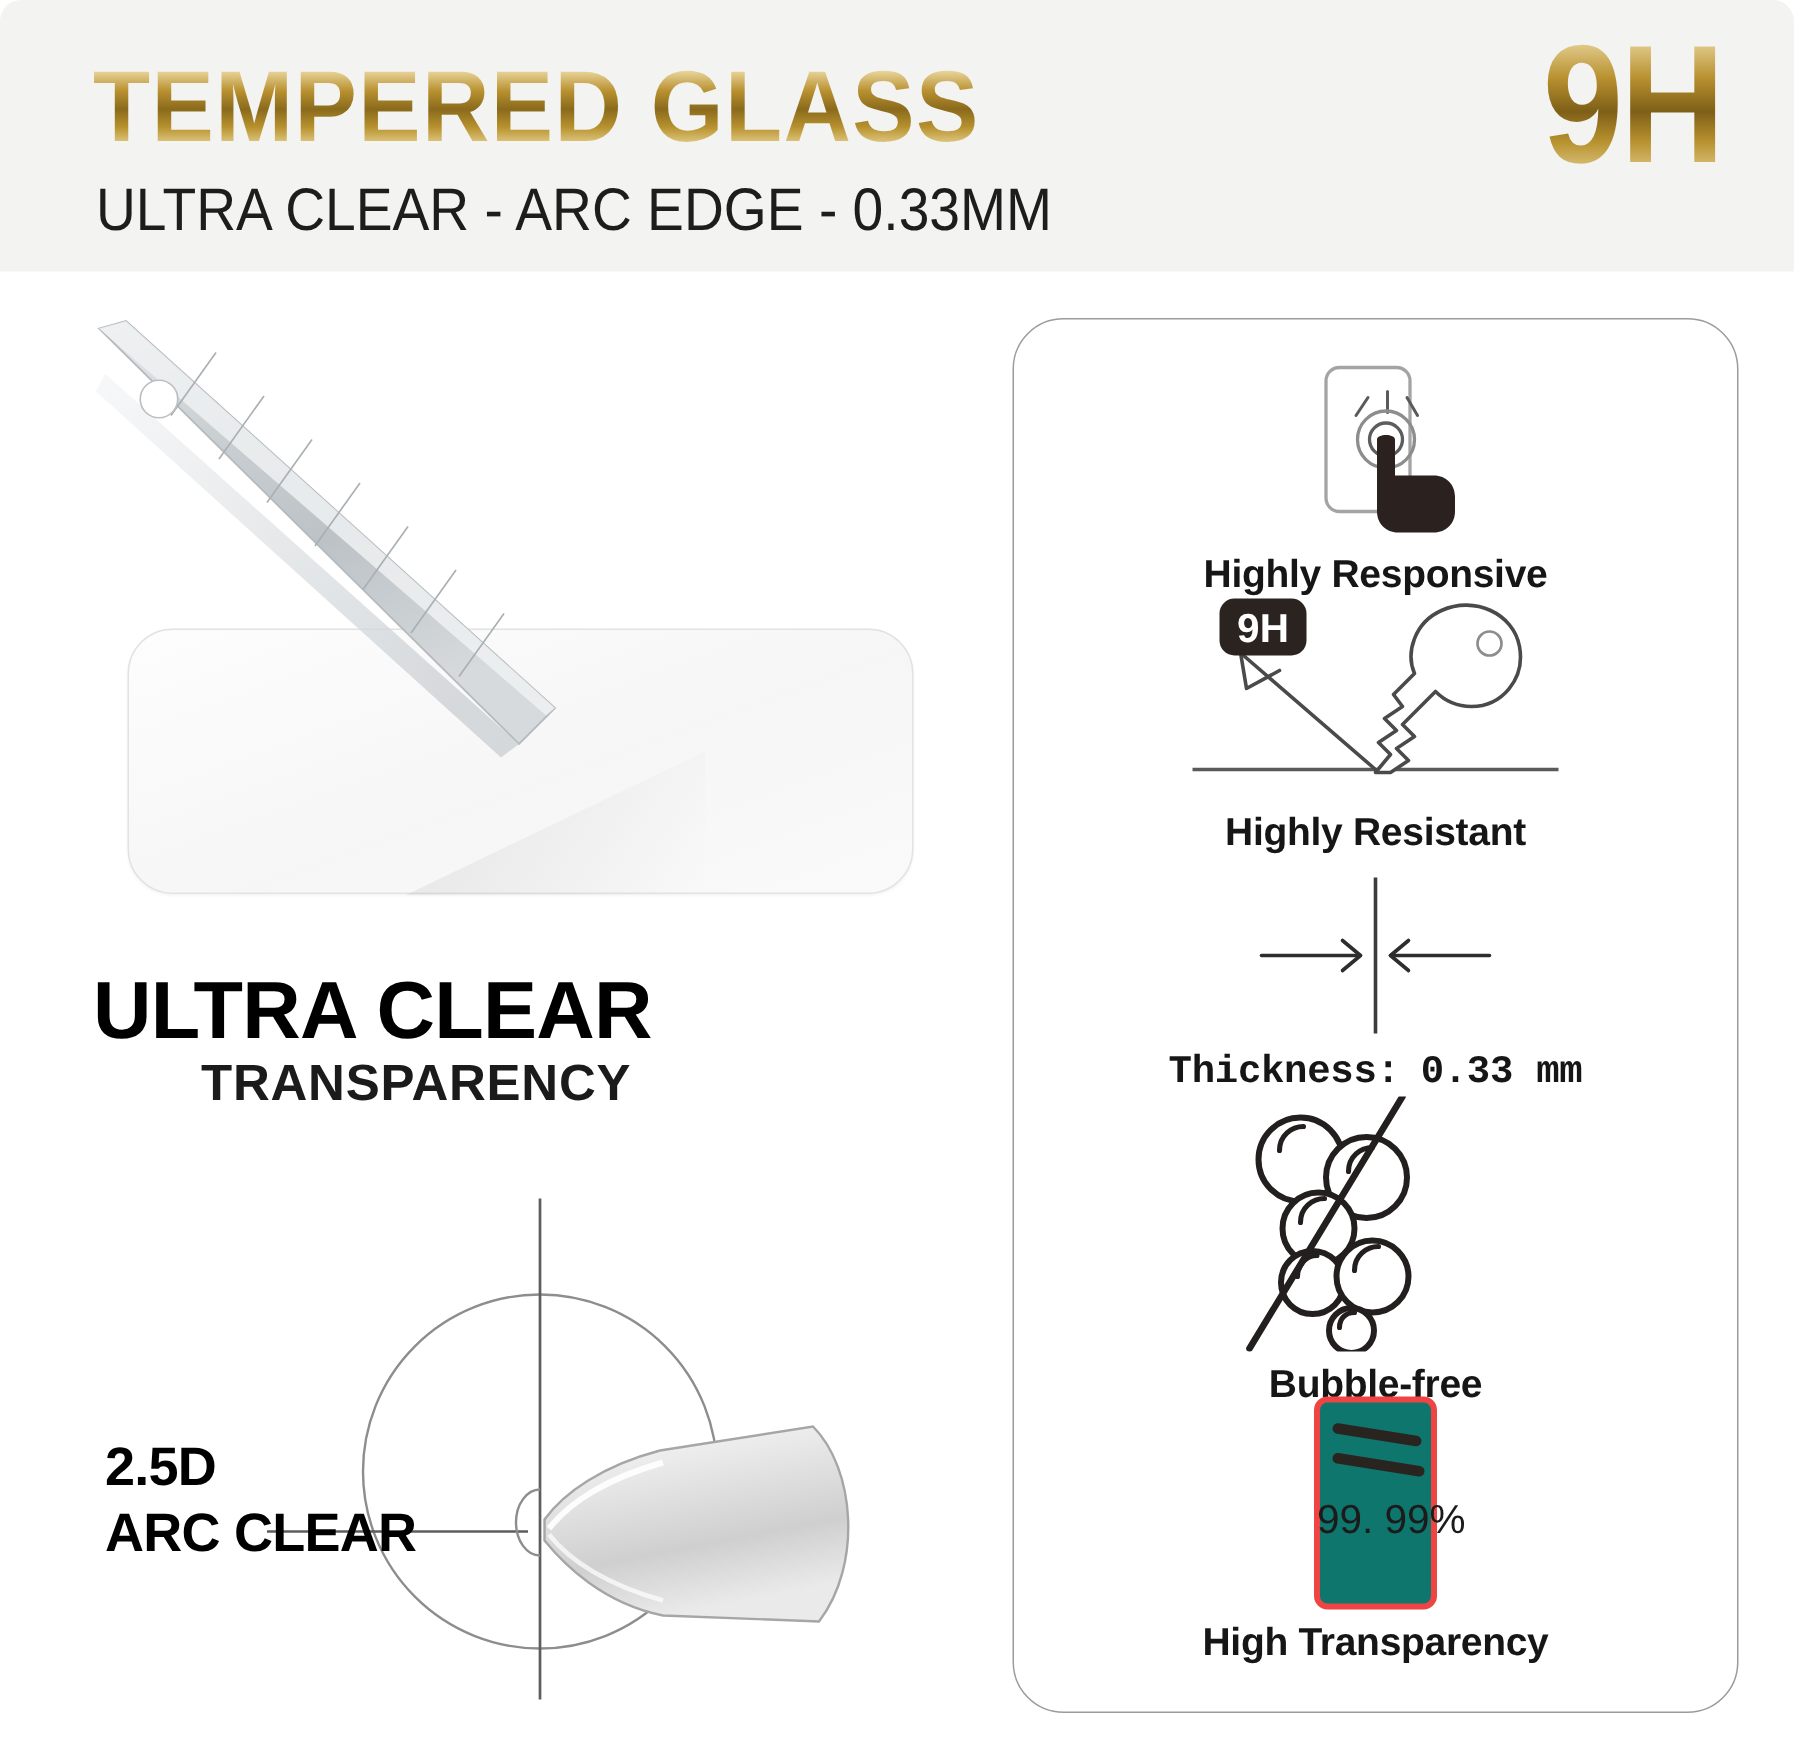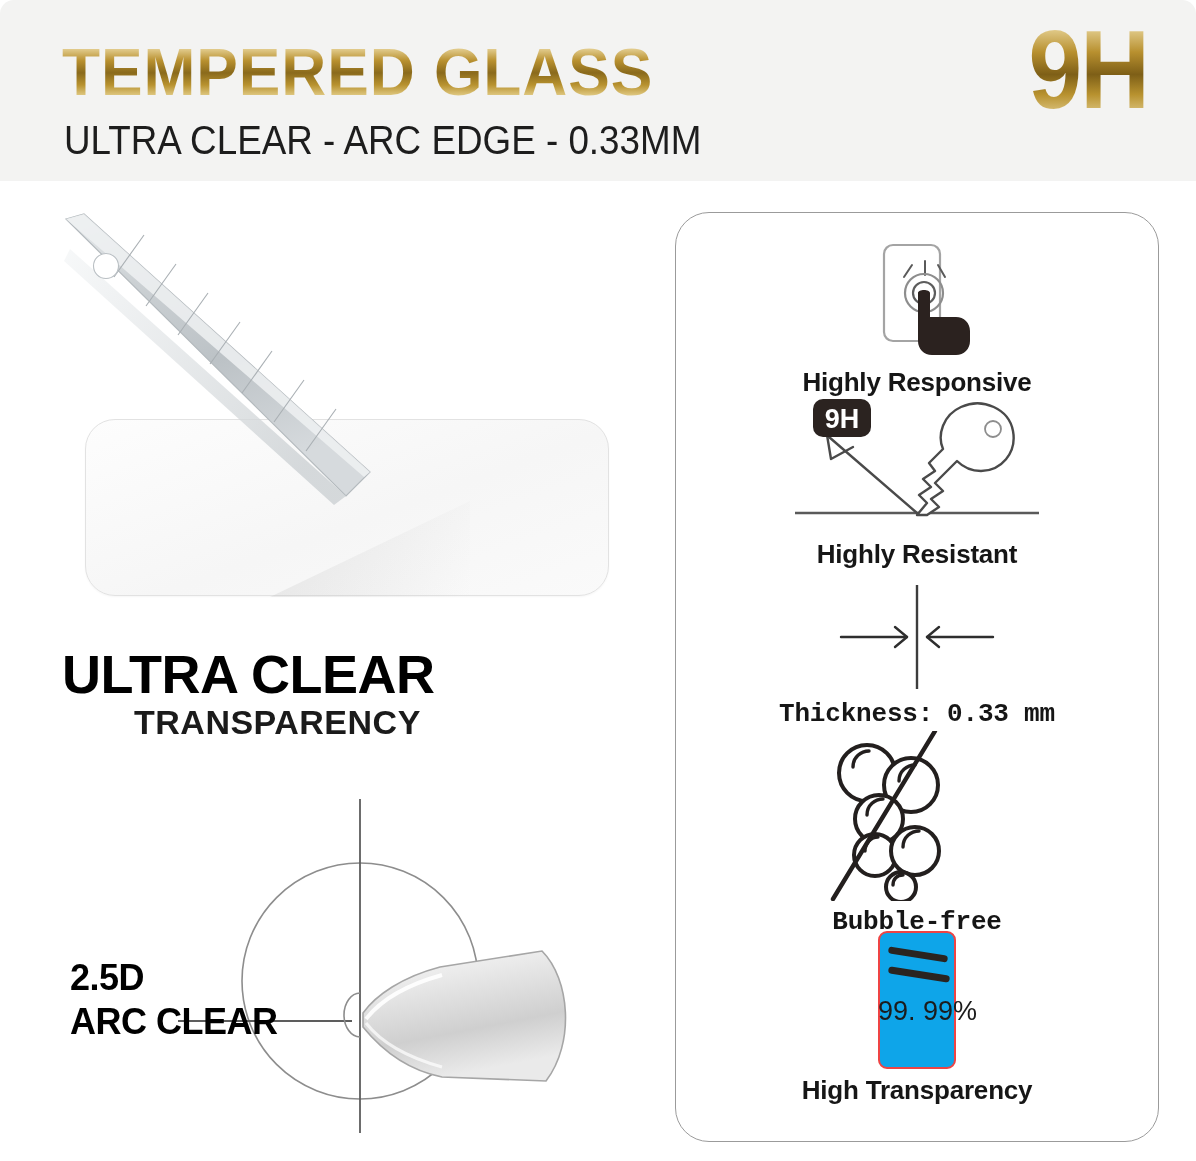--- a/index.html
+++ b/index.html
@@ -195,40 +195,40 @@
     font-size: 26px;
     font-weight: bold;
     color: #161616;
     letter-spacing: -0.2px;
     margin-top: 6px;
     white-space: nowrap;
   }
   .f1 { top: 18px; }
   .f2 { top: 178px; }
   .f3 { top: 368px; }
-  .f4 { top: 518px; font-family: Liberation Mono, monospace; }
+  .f4 { top: 518px; }
   .f5 { top: 718px; }
 
   .thickness-label {
     font-size: 26px;
     font-weight: bold;
     color: #161616;
     white-space: nowrap;
     font-family: Liberation Mono, monospace;
   }
   .thickness-label .val { margin-left: 14px; }
 
   .transp-box {
     position: relative;
     width: 74px;
     height: 134px;
     margin: 0 auto;
-    border: 2px solid #ef4444;
+    border: 4px solid #ef4444;
     border-radius: 9px;
-    background: #0ea5e9;
+    background: #0f766e;
   }
   .transp-pct {
     position: absolute;
     left: -2px;
     bottom: 40px;
     width: 110px;
     font-size: 27px;
     font-weight: 400;
     color: #1b1b1b;
     text-align: left;

